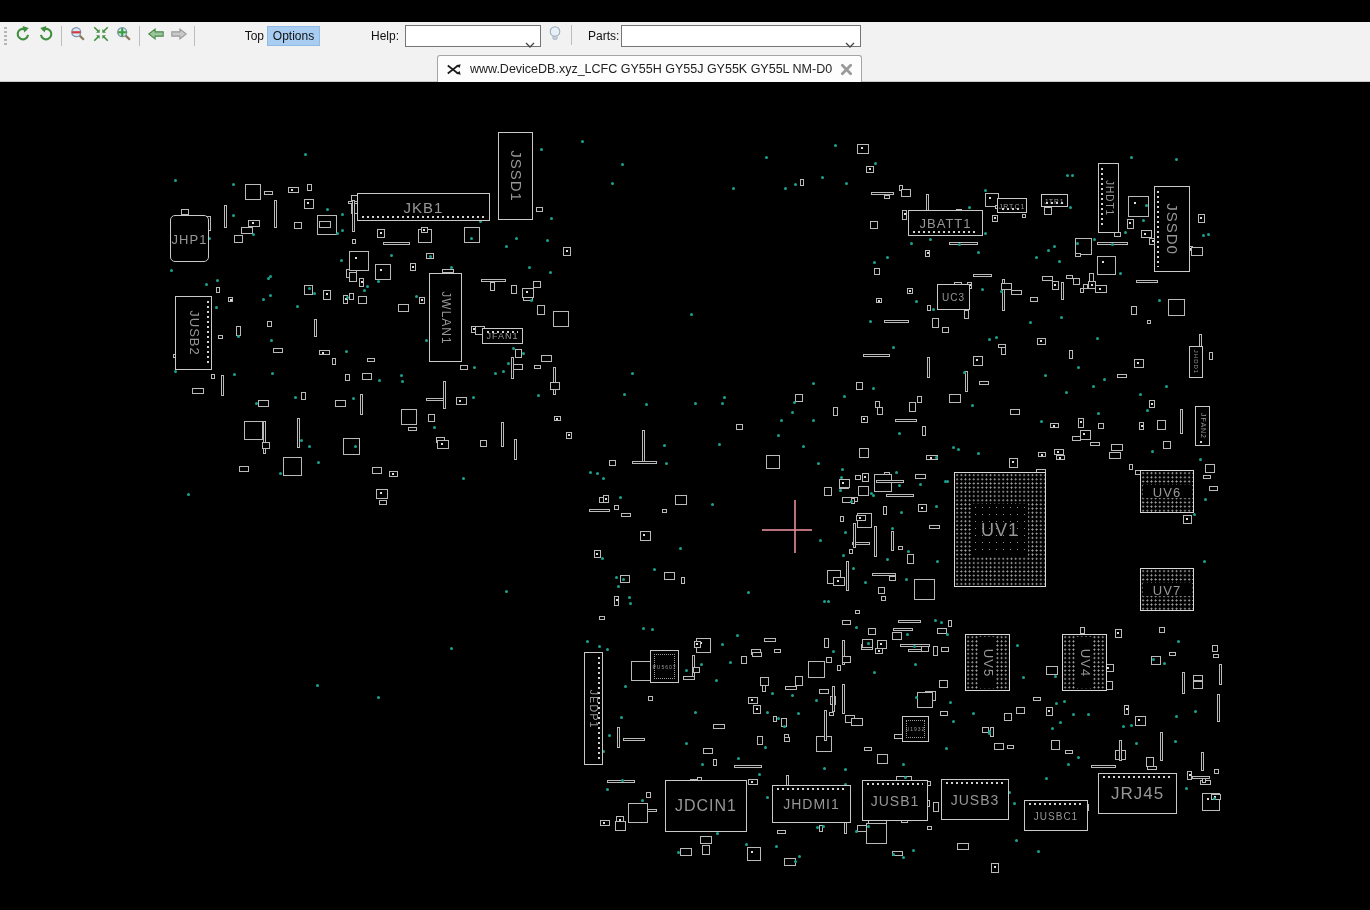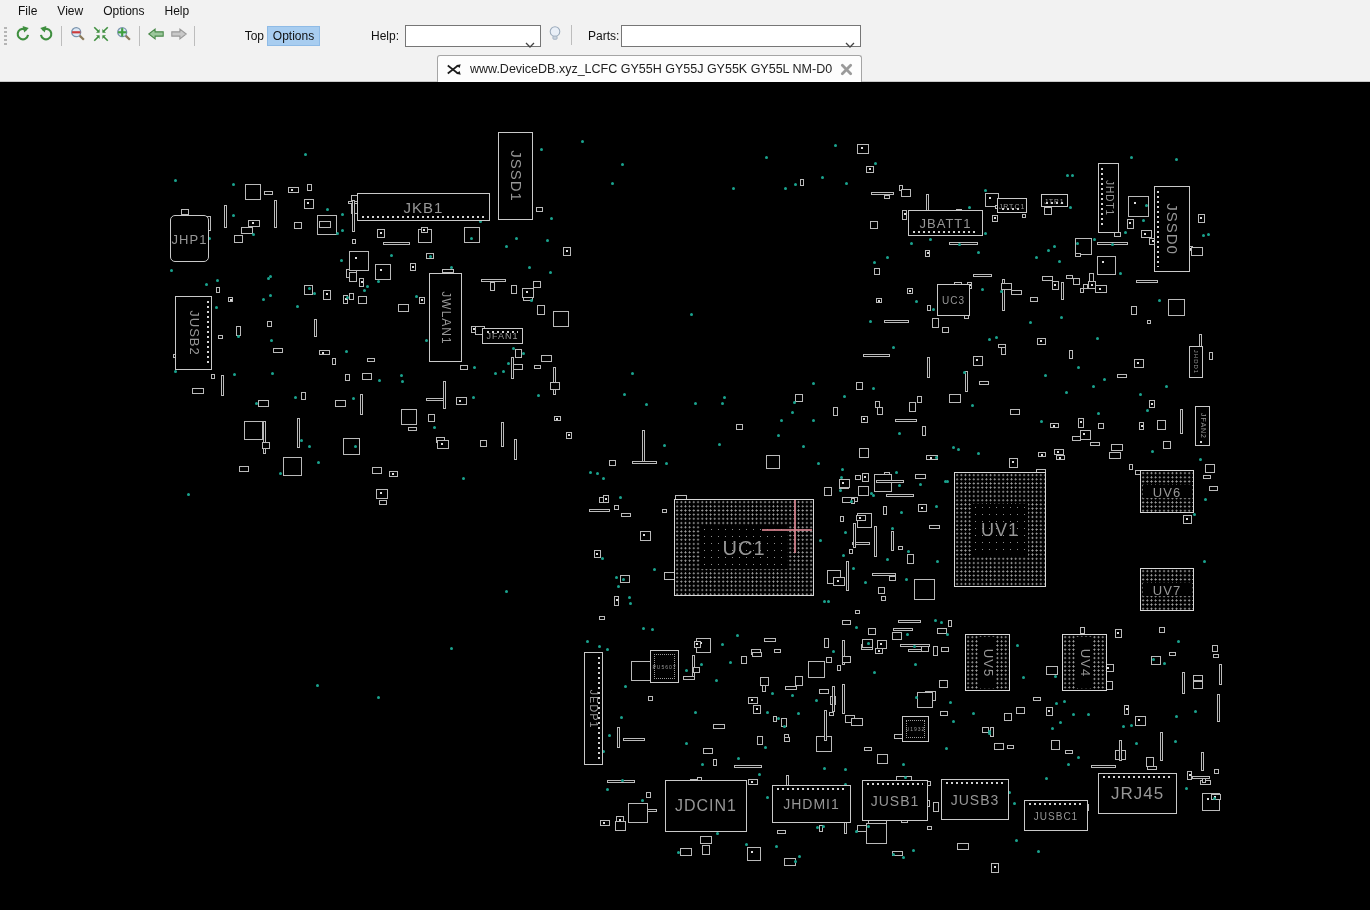--- a/index.html
+++ b/index.html
@@ -70,26 +70,20 @@
   .noise-part { position:absolute; border:1px solid rgba(202,202,202,.92); background:#000; z-index:1; }
   .noise-pip { position:absolute; left:25%; top:25%; width:2px; height:2px; background:#dedede; }
   .via-dot { position:absolute; width:3px; height:3px; border-radius:50%; z-index:2; }
   .crosshair-line { position:absolute; z-index:6; opacity:.85; }
 </style>
 </head>
 <body>
 
 <div id="window">
 
-  <div id="menubar">
-    <span class="menu-item">File</span>
-    <span class="menu-item">View</span>
-    <span class="menu-item">Options</span>
-    <span class="menu-item">Help</span>
-  </div>
 
   <div id="toolbar">
     <div id="tb-left">
       <div class="gripper"></div>
       <div class="tb-btn">
         <span><svg width="18" height="18" viewBox="0 0 20 20">
               <path d="M15.6 11a5.8 5.8 0 1 1-1.7-5.1" fill="none" stroke="#3f8f3f" stroke-width="2.4"></path>
               <polygon points="9.6,1.2 16.4,3.2 11.4,8.2" fill="#3f8f3f"></polygon>
             </svg></span>
       </div>
@@ -232,27 +226,22 @@
         <div class="pins pins-bottom"></div>
       </div>
       <div class="comp box-v" style="left: 1098px; top: 81px; width: 21px; height: 70px;">
         <span class="vlabel" style="font-size: 10px; color: rgb(151, 151, 151);">JHDT1</span>
         <div class="pins pins-left"></div>
       </div>
       <div class="comp box-v" style="left: 1154px; top: 104px; width: 36px; height: 86px;">
         <span class="vlabel" style="font-size: 15px; color: rgb(151, 151, 151);">JSSD0</span>
         <div class="pins pins-left"></div>
       </div>
-      <div class="comp box" style="left: 937px; top: 202px; width: 33px; height: 32px;">
+      <div class="comp box" style="left: 937px; top: 202px; width: 33px; height: 26px;">
         <span class="hlabel" style="font-size: 10px; color: rgb(151, 151, 151);">UC3</span>
-      </div>
-      <div class="comp bga" style="left: 674px; top: 417px; width: 140px; height: 97px;">
-        <div class="bga-core">
-          <span class="hlabel" style="font-size: 20px; color: rgb(151, 151, 151);">UC1</span>
-        </div>
       </div>
       <div class="comp bga" style="left: 954px; top: 390px; width: 92px; height: 115px;">
         <div class="bga-core">
           <span class="hlabel" style="font-size: 18px; color: rgb(151, 151, 151);">UV1</span>
         </div>
       </div>
       <div class="comp bga-h bga" style="left: 1140px; top: 388px; width: 54px; height: 43px;">
         <div class="band-h">
           <span class="hlabel" style="font-size: 13px; color: rgb(151, 151, 151);">UV6</span>
         </div>

